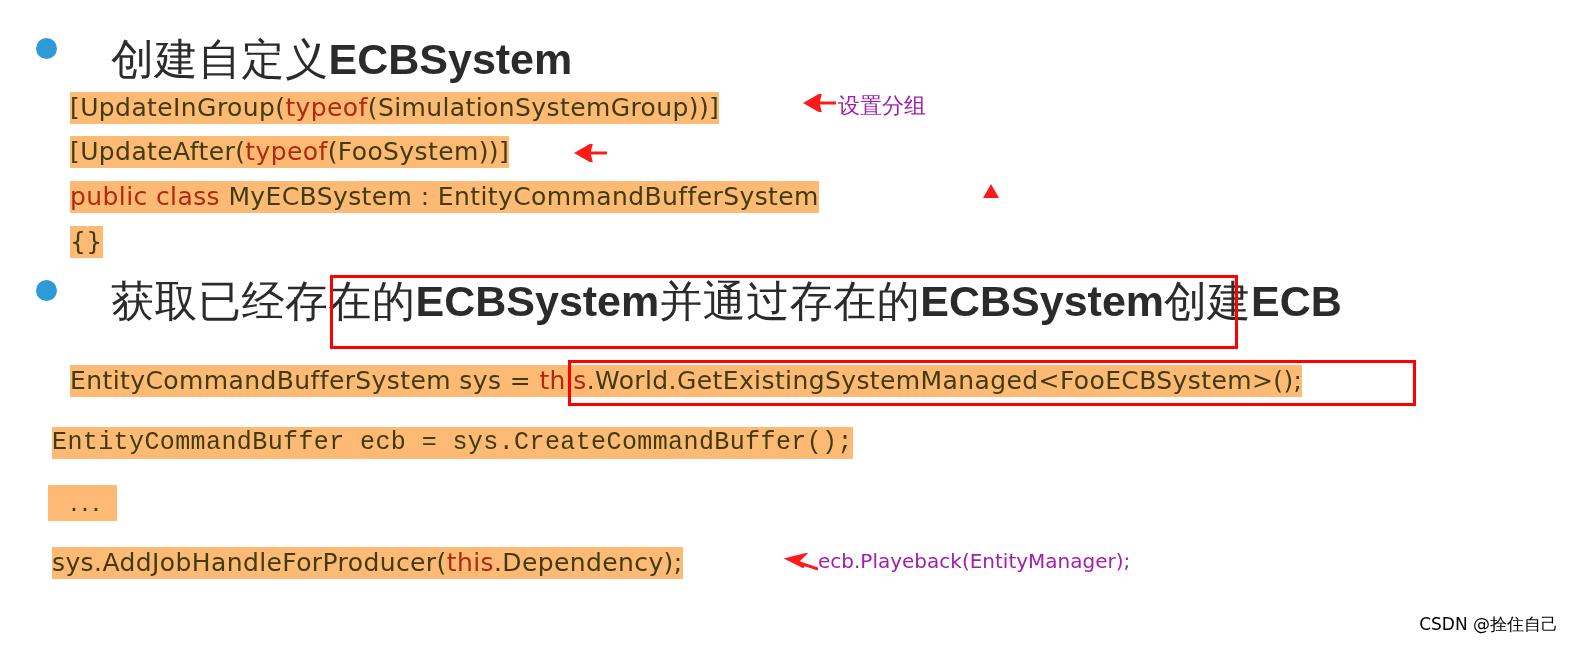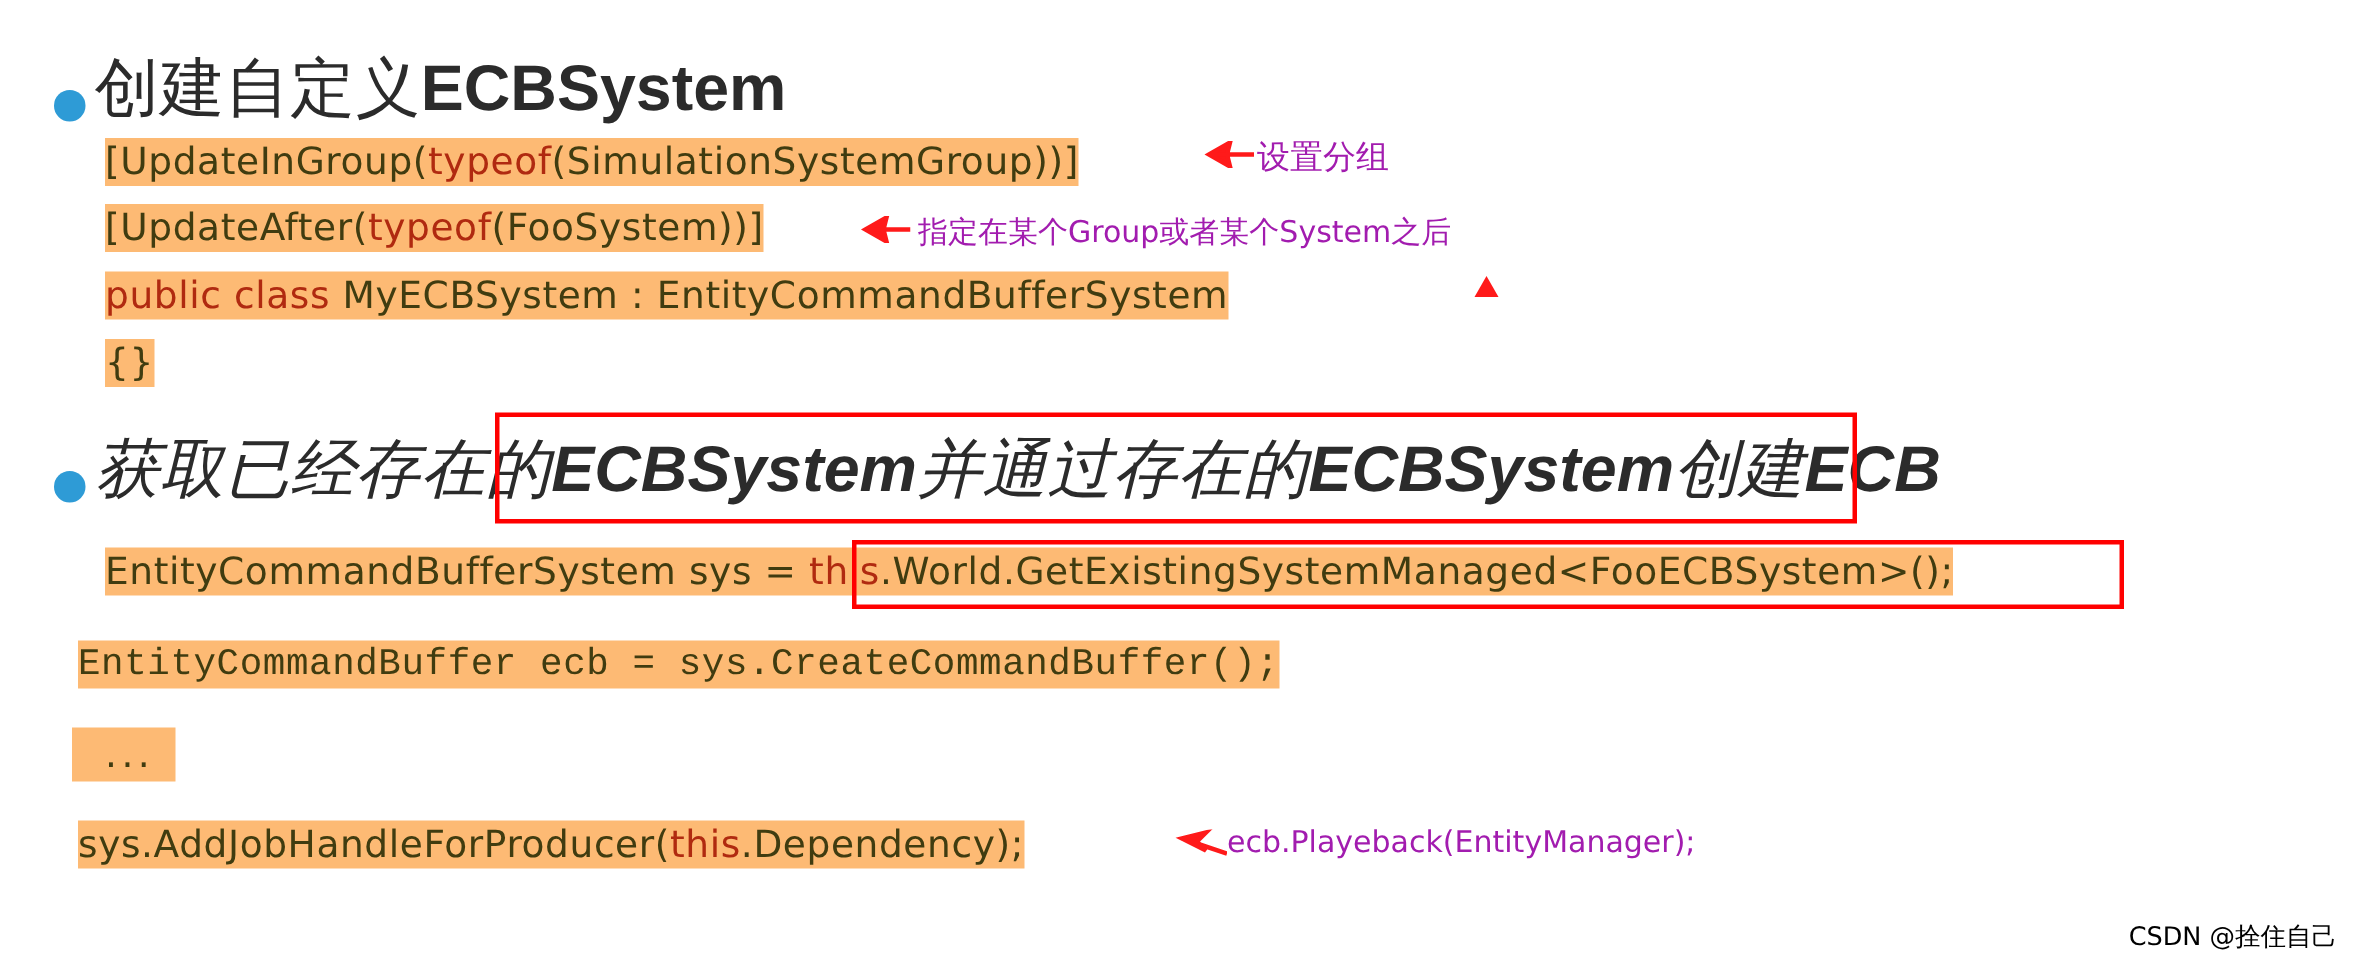--- a/index.html
+++ b/index.html
@@ -18,22 +18,23 @@
 
   .slide {
     position: absolute;
     inset: 0;
   }
 
   
   .bullet-row {
     position: absolute;
     display: flex;
-    align-items: flex-end;
-    white-space: nowrap;
+    align-items: flex-start;
+    white-space: nowrap;
+    gap: 48px;
   }
   .bullet-dot {
     width: 21px;
     height: 21px;
     border-radius: 50%;
     background: #2e9bd6;
     flex: 0 0 auto;
     margin-right: 6px;
   }
   .bullet-text {
@@ -43,21 +44,21 @@
     color: #2b2b2b;
     letter-spacing: 0.5px;
   }
   .bullet-text .lat {
     font-family: "Liberation Sans", "DejaVu Sans", sans-serif;
     font-weight: bold;
     letter-spacing: 0px;
   }
 
   #bullet-1 { left: 36px; top: 38px; }
-  #bullet-2 { left: 36px; top: 292px; font-style: italic; }
+  #bullet-2 { left: 36px; top: 280px; }
 
   
   .code-line {
     position: absolute;
     white-space: nowrap;
     font-family: "DejaVu Sans", "Liberation Sans", sans-serif;
     font-size: 25px;
     line-height: 32px;
     color: #403c10;
     letter-spacing: 0.4px;
@@ -158,21 +159,20 @@
   </svg>
   <div class="annot" id="annot-group">设置分组</div>
 
   <div class="code-line" id="code-updateafter">
     <span class="hl"><span>[UpdateAfter(</span><span class="kw">typeof</span><span>(FooSystem))]</span></span>
   </div>
 
   <svg class="arrow-left" id="arrow-after" viewBox="0 0 46 18">
     <path d="M46 9 L16 9 M16 9 L30 1 L28 9 L30 17 Z" fill="#ff1a1a" stroke="#ff1a1a" stroke-width="3"></path>
   </svg>
-  <div class="annot" id="annot-after">指定在某个Group或者某个System之后</div>
 
   <div class="code-line" id="code-class">
     <span class="hl"><span class="kw">public class</span><span> MyECBSystem : EntityCommandBufferSystem</span></span>
   </div>
 
   <svg class="caret-up" id="marker-caret" viewBox="0 0 22 18">
     <path d="M11 2 L19 16 L3 16 Z" fill="#ff1a1a"></path>
   </svg>
 
   <div class="code-line" id="code-braces">

